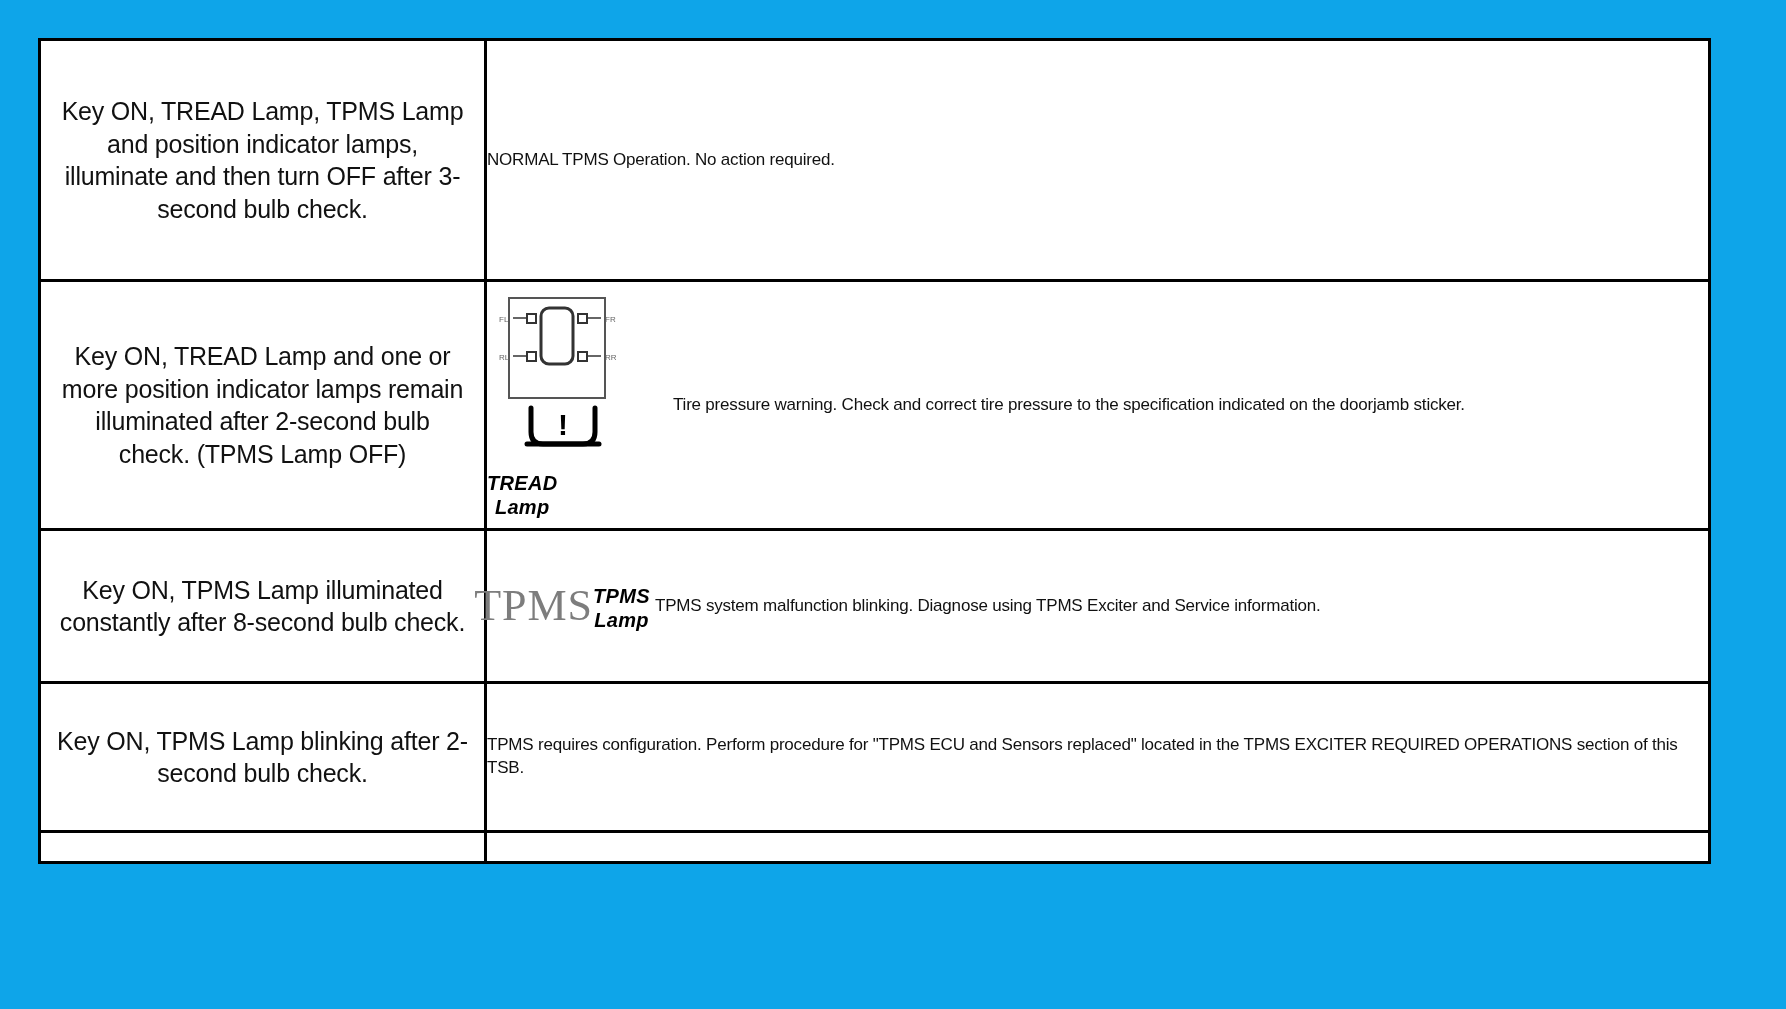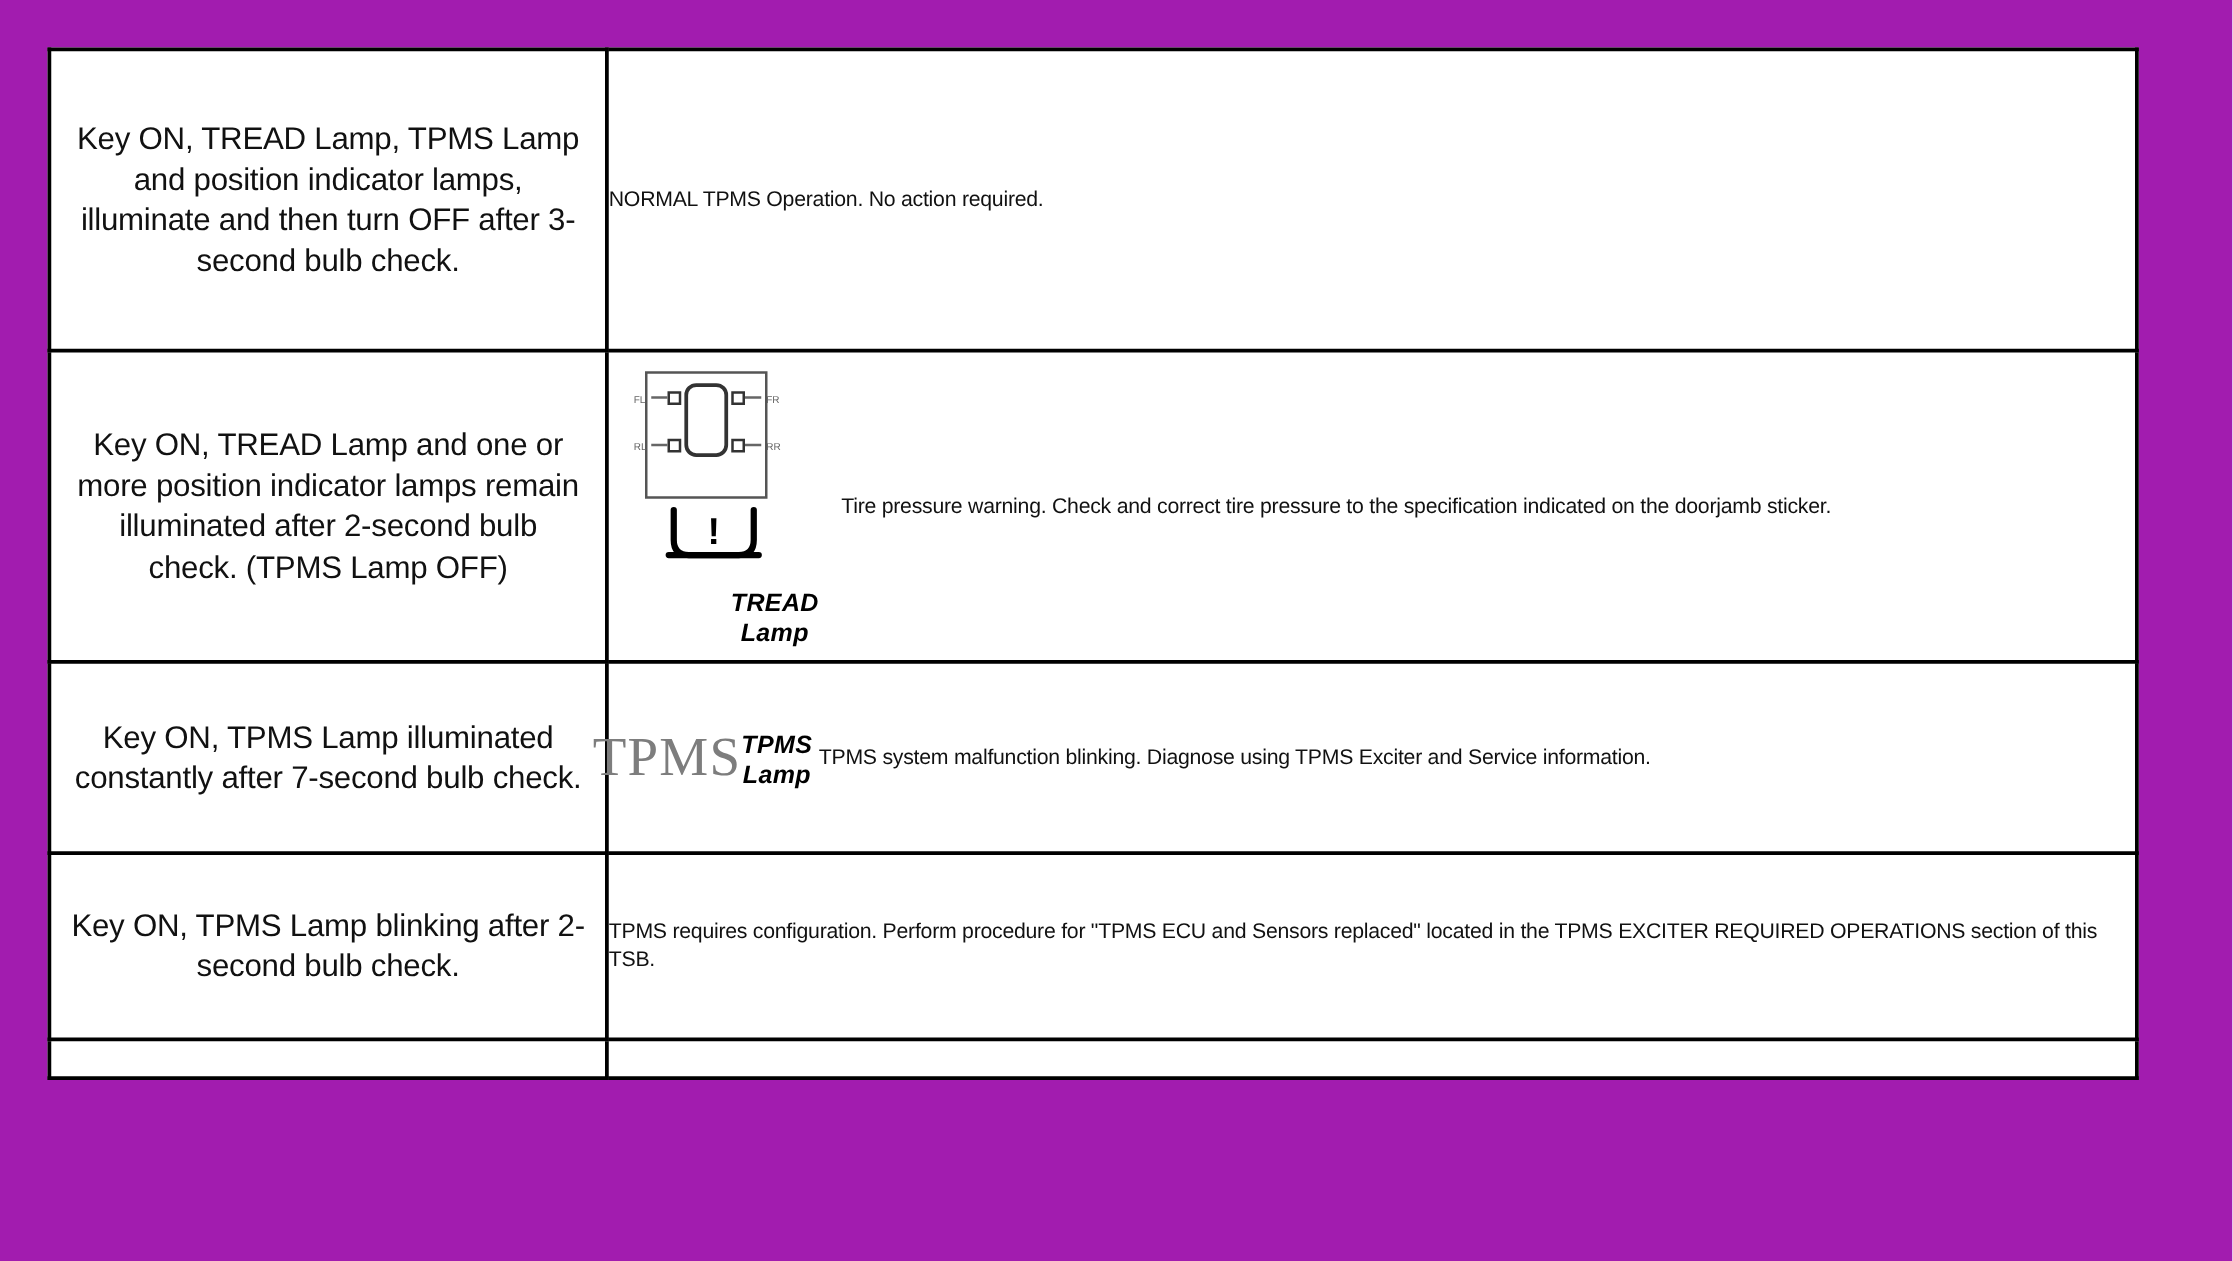--- a/index.html
+++ b/index.html
@@ -11,21 +11,21 @@
     overflow: hidden;
   }
   body {
     font-family: "Liberation Sans", sans-serif;
     color: #000000;
   }
   .page {
     position: relative;
     width: 1786px;
     height: 1009px;
-    background: #a21caf;
+    background: #0ea5e9;
   }
   .table-wrap {
     position: absolute;
     left: 38px;
     top: 38px;
     width: 1670px;
   }
   table.tpms-table {
     border-collapse: collapse;
     table-layout: fixed;
@@ -72,21 +72,21 @@
   .row3 td { height: 150px; }
   .row4 td { height: 146px; }
   .row5 td { height: 28px; }
 
   
   .lamp-block {
     width: 168px;
     min-width: 168px;
     display: flex;
     flex-direction: column;
-    align-items: flex-end;
+    align-items: flex-start;
     justify-content: center;
   }
   .lamp-caption {
     font-size: 20px;
     font-weight: bold;
     line-height: 1.2;
     text-align: center;
     margin-top: 4px;
     letter-spacing: 0.3px;
     font-style: italic;
@@ -171,21 +171,21 @@
                   <span>Lamp</span>
                 </div>
               </div>
               <div class="act-text">Tire pressure warning. Check and correct tire pressure to the specification indicated on the doorjamb sticker.</div>
             </div>
           </td>
         </tr>
 
         <tr class="row3">
           <td>
-            <div class="cond-text">Key ON, TPMS Lamp illuminated constantly after 7-second bulb check.</div>
+            <div class="cond-text">Key ON, TPMS Lamp illuminated constantly after 8-second bulb check.</div>
           </td>
           <td class="act-cell">
             <div class="act-flex">
               <div class="tpms-lamp-block">
                 <div class="tpms-word">TPMS</div>
                 <div class="lamp-caption">
                   <span>TPMS</span><br>
                   <span>Lamp</span>
                 </div>
               </div>

